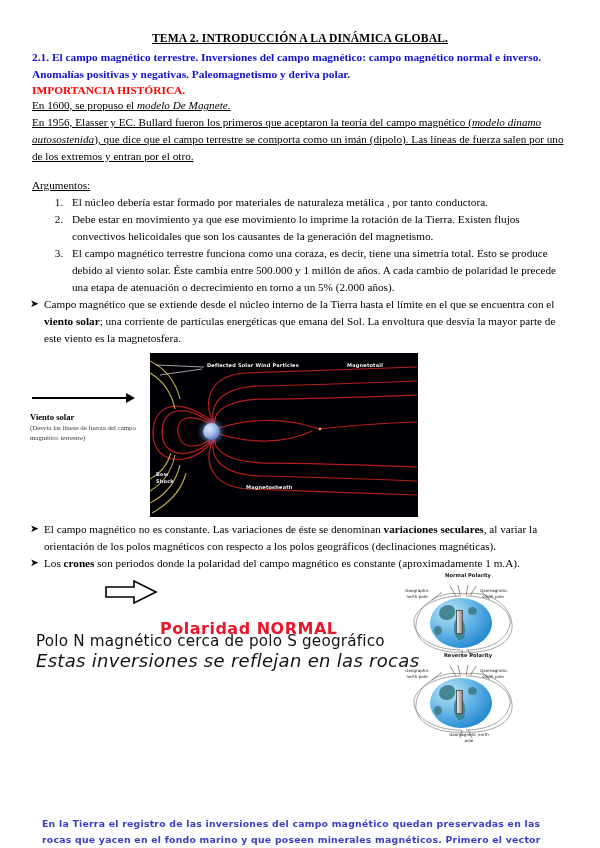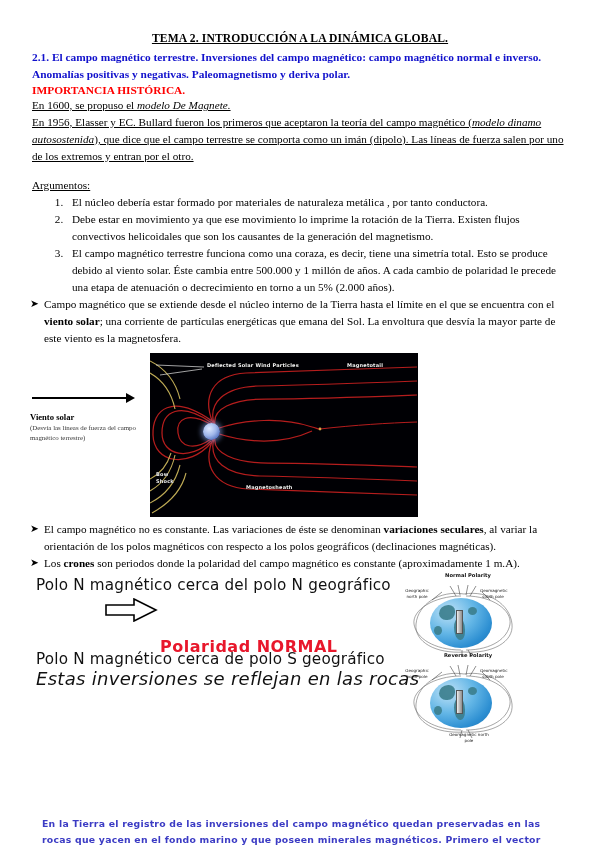--- a/index.html
+++ b/index.html
@@ -372,21 +372,20 @@
   </div>
 
   
   <div class="bullet-para">
     <span class="arrowhead">➤</span><span>Los </span><span class="b">crones</span><span> son periodos donde la polaridad del campo magnético es constante (aproximadamente 1 m.A).</span>
   </div>
 
   
   <div class="hand-block">
 
-    <div class="hand-line">Polo N magnético cerca del polo N geográfico</div>
 
     <div class="hand-polar-row">
       <svg class="block-arrow" width="54" height="24" viewBox="0 0 54 24">
         <path d="M2,7 L30,7 L30,1 L52,12 L30,23 L30,17 L2,17 Z" fill="#ffffff" stroke="#000000" stroke-width="1.6"></path>
       </svg>
       <div class="polar-text">Polaridad NORMAL</div>
     </div>
 
     <div class="hand-line" style="margin-top:22px;">Polo N magnético cerca de polo S geográfico</div>
 

